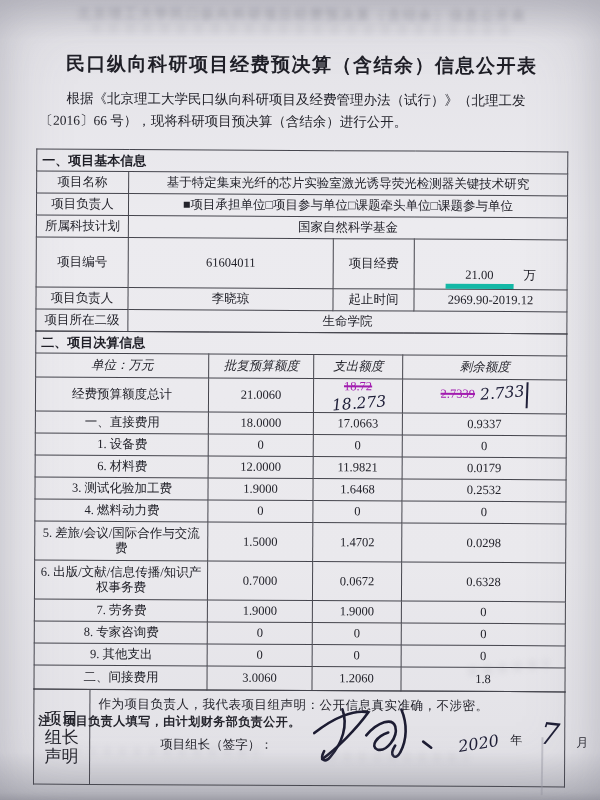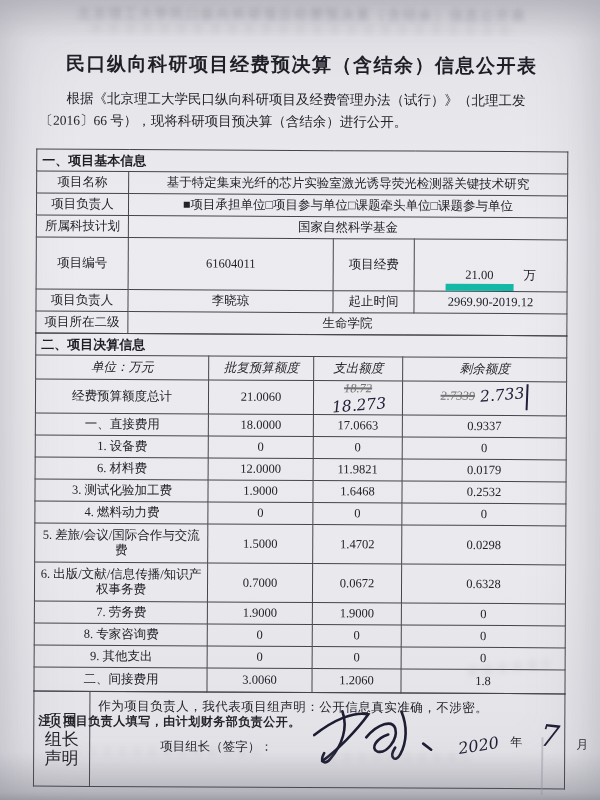--- a/index.html
+++ b/index.html
@@ -42,24 +42,24 @@
   td.sec{height:19px;text-align:left;font-weight:bold;padding-left:5px;
      font-family:"Liberation Sans","DejaVu Sans",sans-serif;font-size:13px;color:#1e1e26;}
   .t-basic td{height:21px;}
   .t-budget td{height:21px;}
   .t-budget tr.hdr td{height:23px;font-style:italic;}
   .t-budget tr.total td{height:24px;}
   .t-budget tr.tall td{height:34px;line-height:15px;padding:2px 4px;}
   .t-budget td.lbl{text-align:center;padding-left:5px;}
   .t-budget tr.indirect td{height:23px;}
   .num{font-family:"Liberation Serif",serif;}
-  .uline{display:inline-block;border-bottom:7px solid #14b8a6;padding:0 20px 1px 20px;margin-top:28px;}
+  .uline{display:inline-block;border-bottom:5px solid #14b8a6;padding:0 20px 1px 20px;margin-top:28px;}
   .unit-wan{margin-left:10px;}
 
-  .strike{text-decoration:line-through;text-decoration-thickness:1.5px;color:#737373;font-style:italic;}
+  .strike{text-decoration:line-through;text-decoration-thickness:1.5px;color:#a21caf;}
   .hand{font-family:"DejaVu Serif",serif;font-style:italic;color:#20203a;
     display:inline-block;transform:rotate(-5deg);font-size:15.5px;margin-left:2px;}
   .ink-stroke{display:inline-block;width:2px;height:26px;background:#20203a;
     vertical-align:top;margin-left:2px;transform:rotate(2deg) translateY(-2px);}
 
   .t-decl td{height:78px;}
   .t-decl .side{font-size:17px;line-height:19px;padding:8px 2px;}
   .t-decl .side span{display:block;}
   .decl-cell{text-align:left;position:relative;vertical-align:top;padding:6px 6px 0 8px;}
   .decl-statement{font-size:12.5px;letter-spacing:.5px;}

